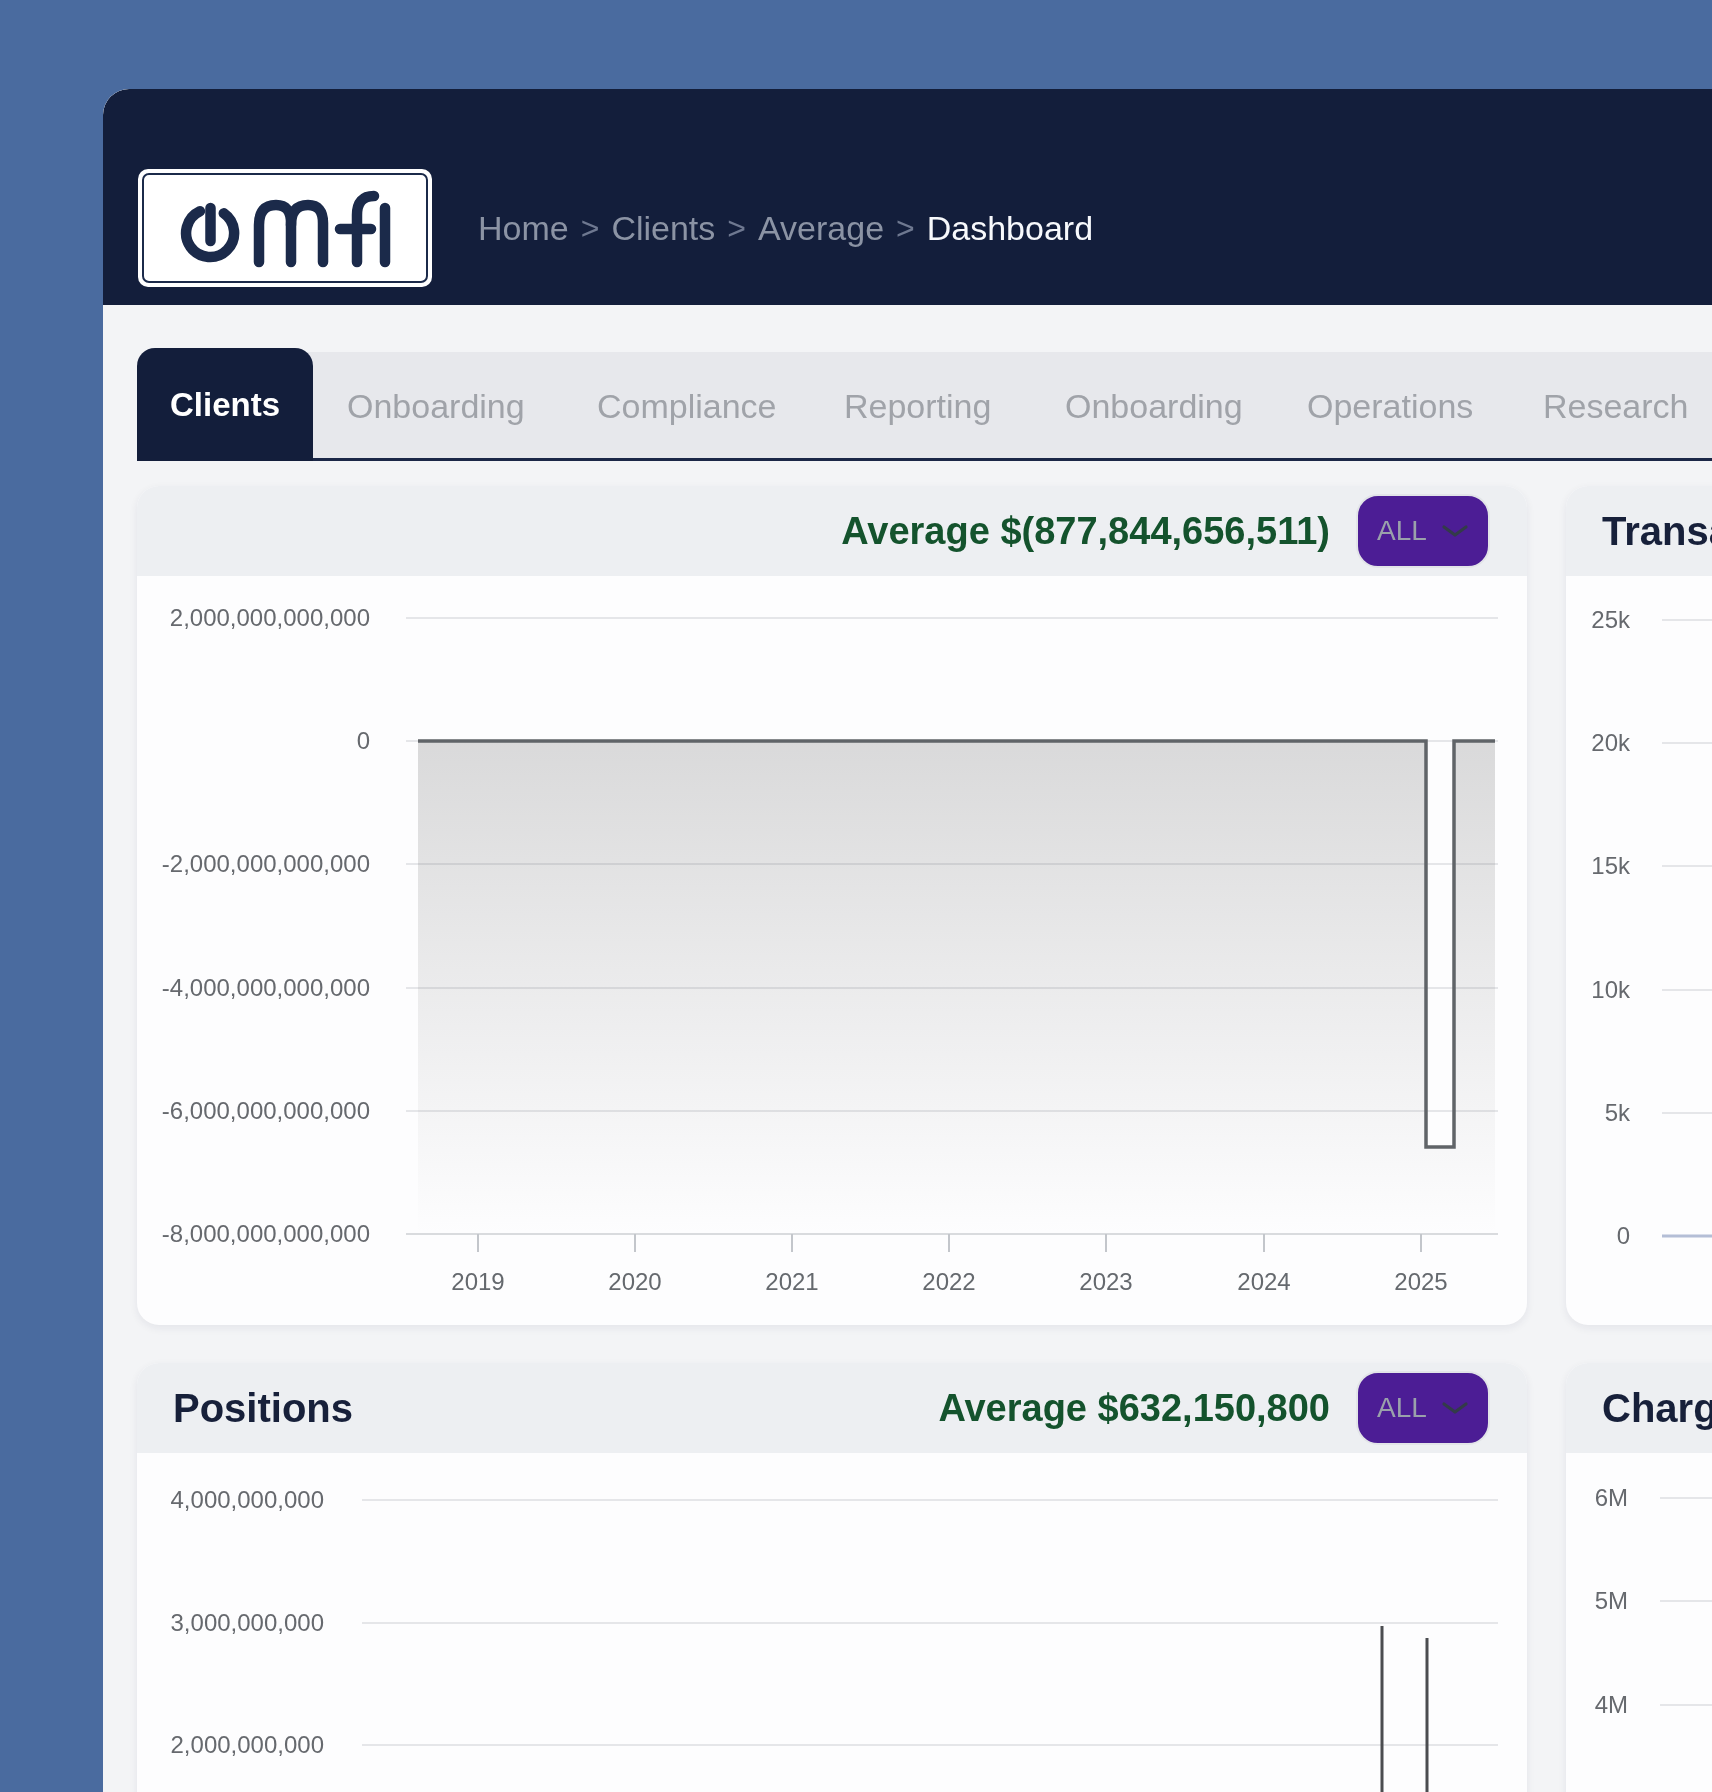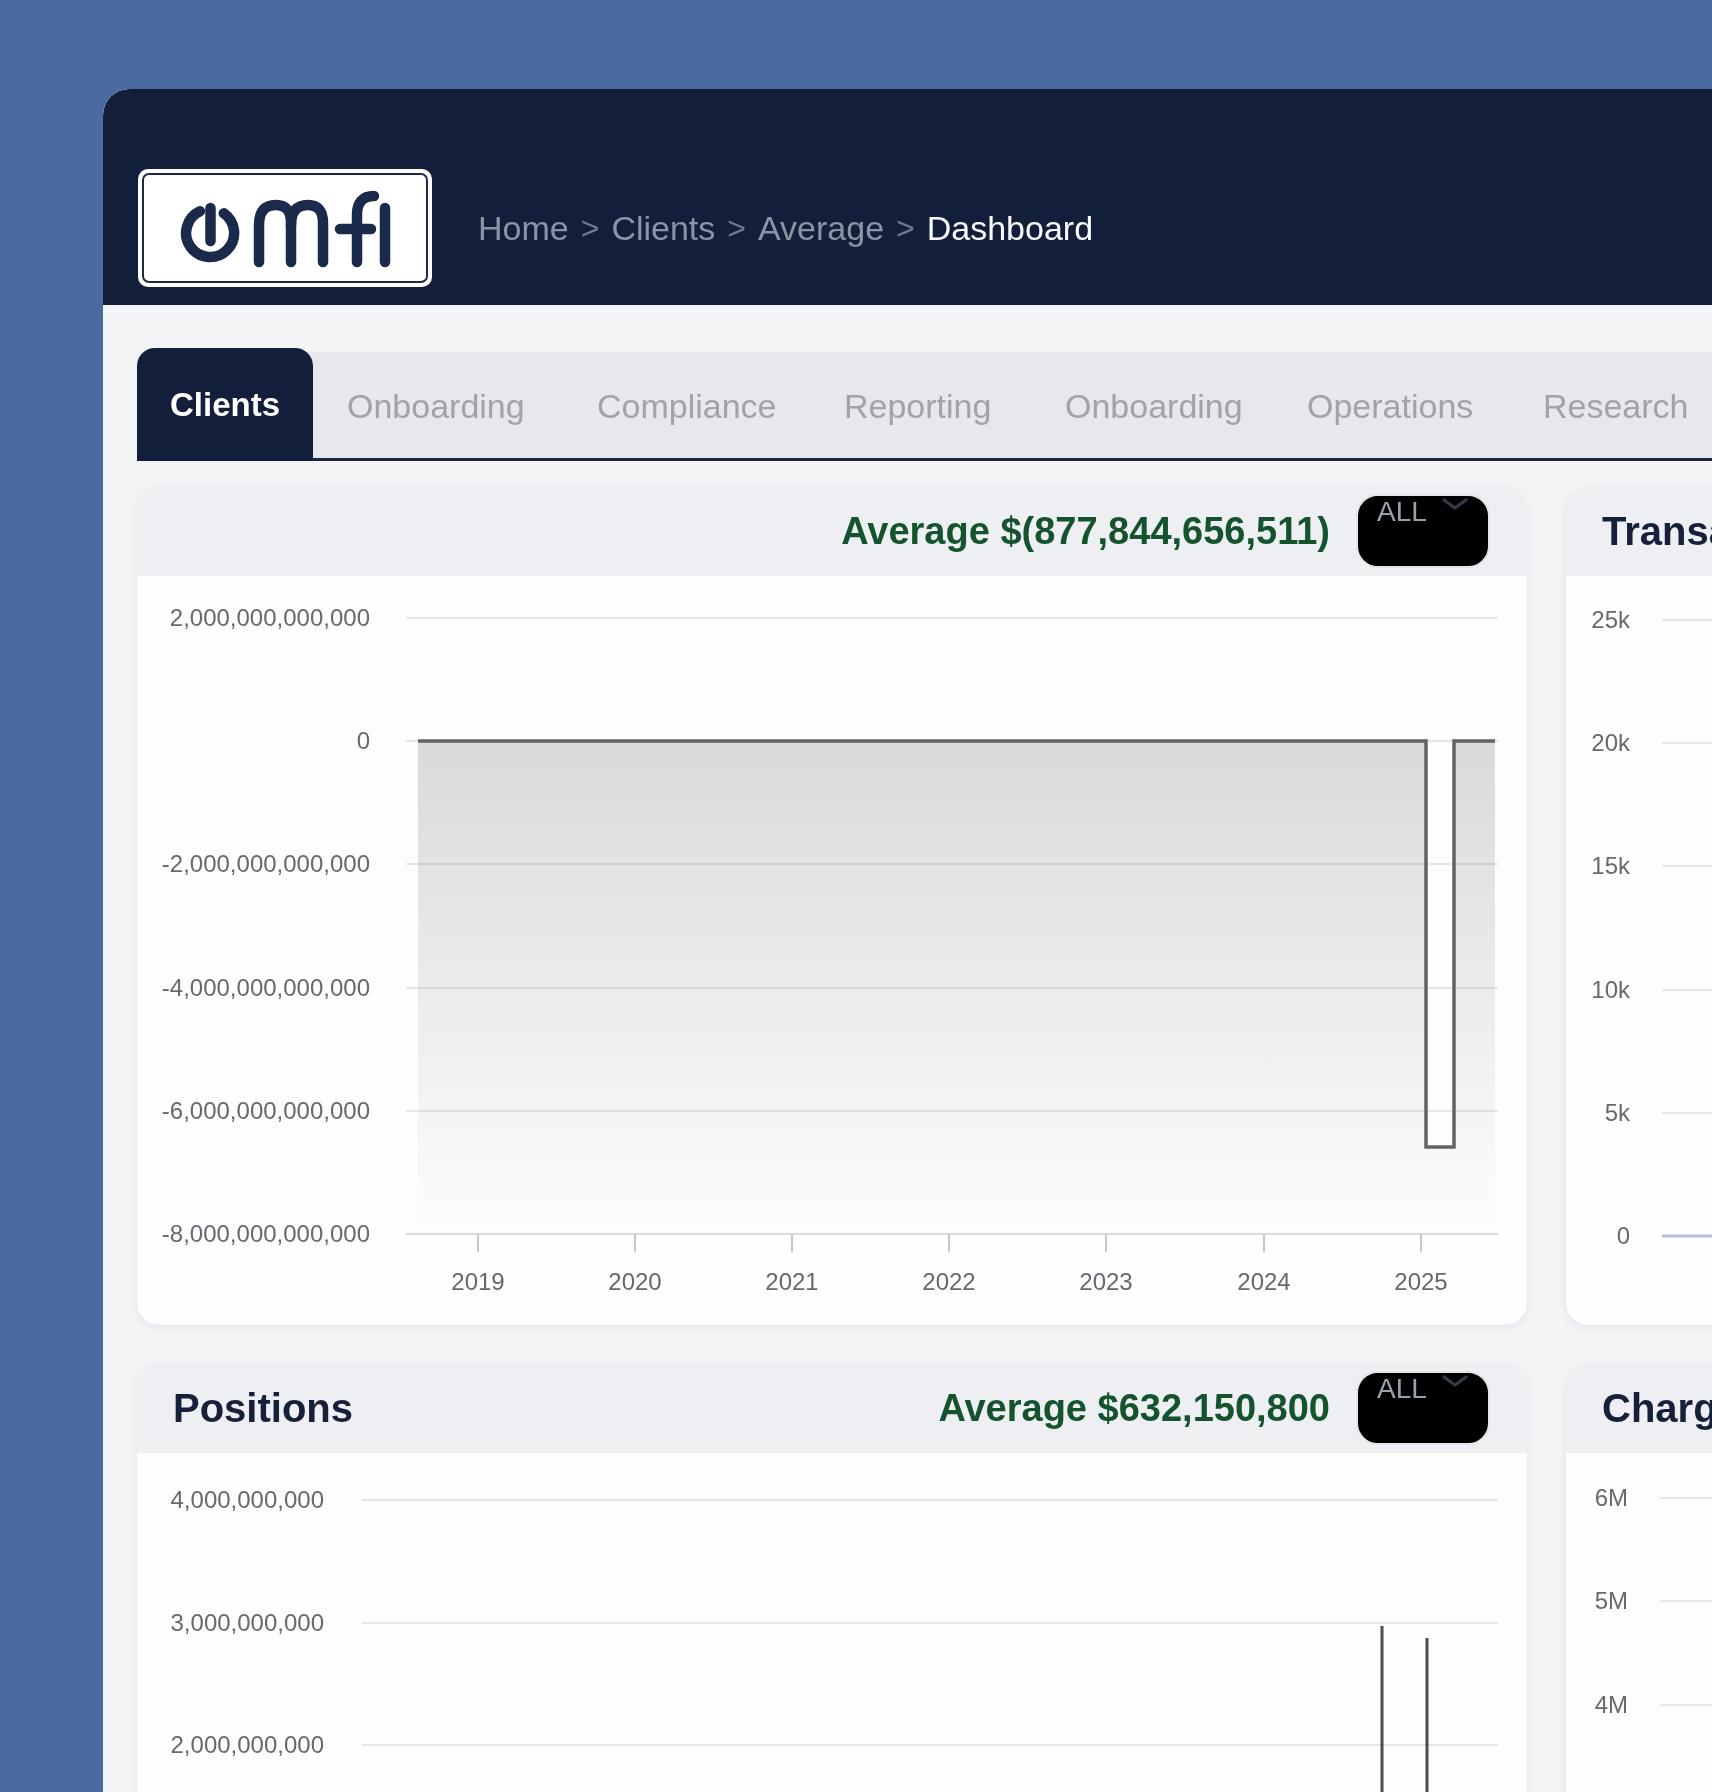--- a/index.html
+++ b/index.html
@@ -25,22 +25,22 @@
             color:#ffffff; font-weight:700; border-radius:18px 18px 0 0; text-align:center;
             font-size:33px; }
   .card { position:absolute; background:#fdfdfe; border-radius:22px;
           box-shadow:0 3px 8px rgba(25,35,65,.07); }
   .chead { position:absolute; left:0; top:0; right:0; height:90px; background:#edeff2;
            border-radius:22px 22px 0 0; }
   .ctitle { position:absolute; left:36px; top:0; line-height:90px; font-size:40px; font-weight:700;
             color:#17203a; white-space:nowrap; }
   .avg { position:absolute; right:197px; top:0; line-height:90px; font-size:38px; font-weight:700;
          color:#14532d; white-space:nowrap; }
-  .allbtn { position:absolute; left:1219px; top:8px; width:134px; height:74px; background:#000000;
-            border:2px solid #e2e4e8; border-radius:22px; display:flex; align-items:flex-start;
+  .allbtn { position:absolute; left:1219px; top:8px; width:134px; height:74px; background:#4c1d95;
+            border:2px solid #e2e4e8; border-radius:22px; display:flex; align-items:center;
             justify-content:center; gap:14px; }
   .allbtn span { font-size:28px; color:#9aa1ab; letter-spacing:0; }
   .csvg { position:absolute; left:0; top:90px; }
 </style>
 </head>
 <body>
 <div class="shell">
   <div class="hdr">
     <div class="logo">
       <svg width="294" height="118" viewBox="0 0 294 118">

